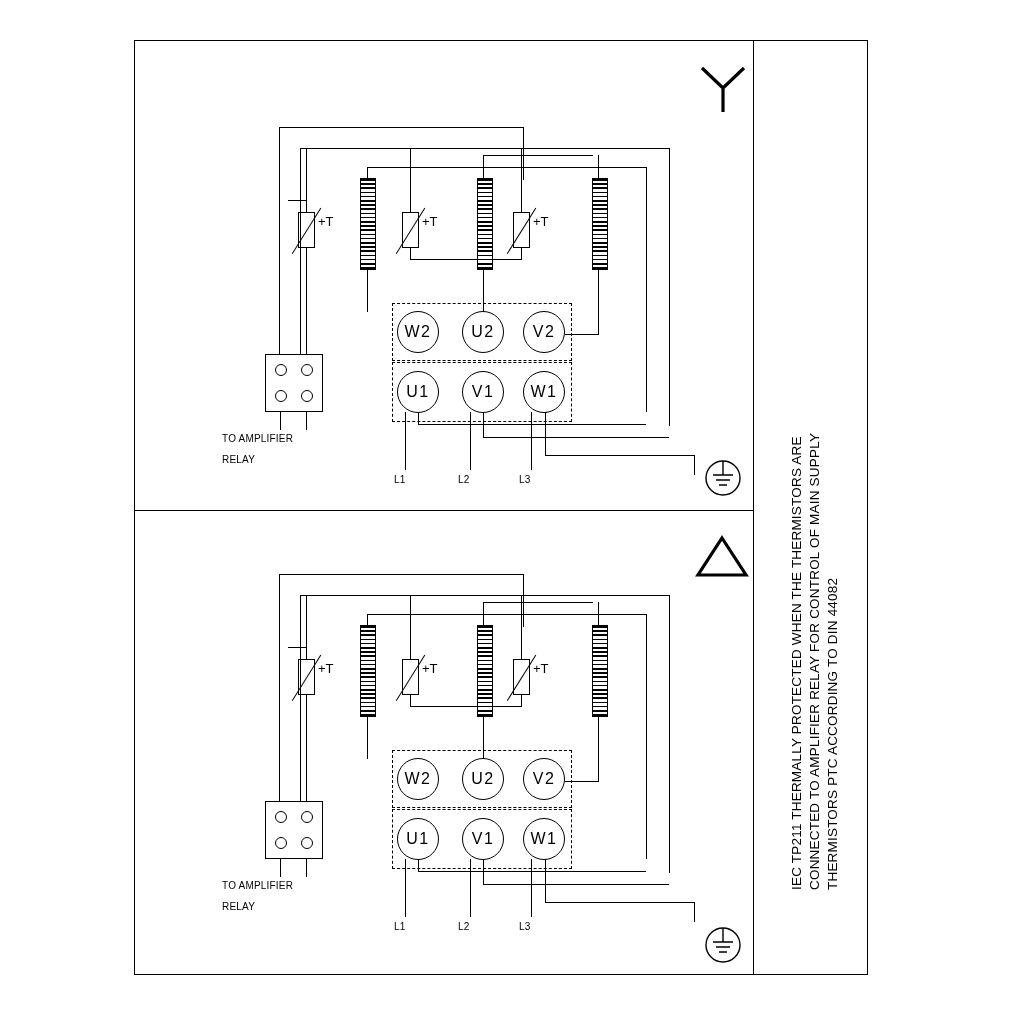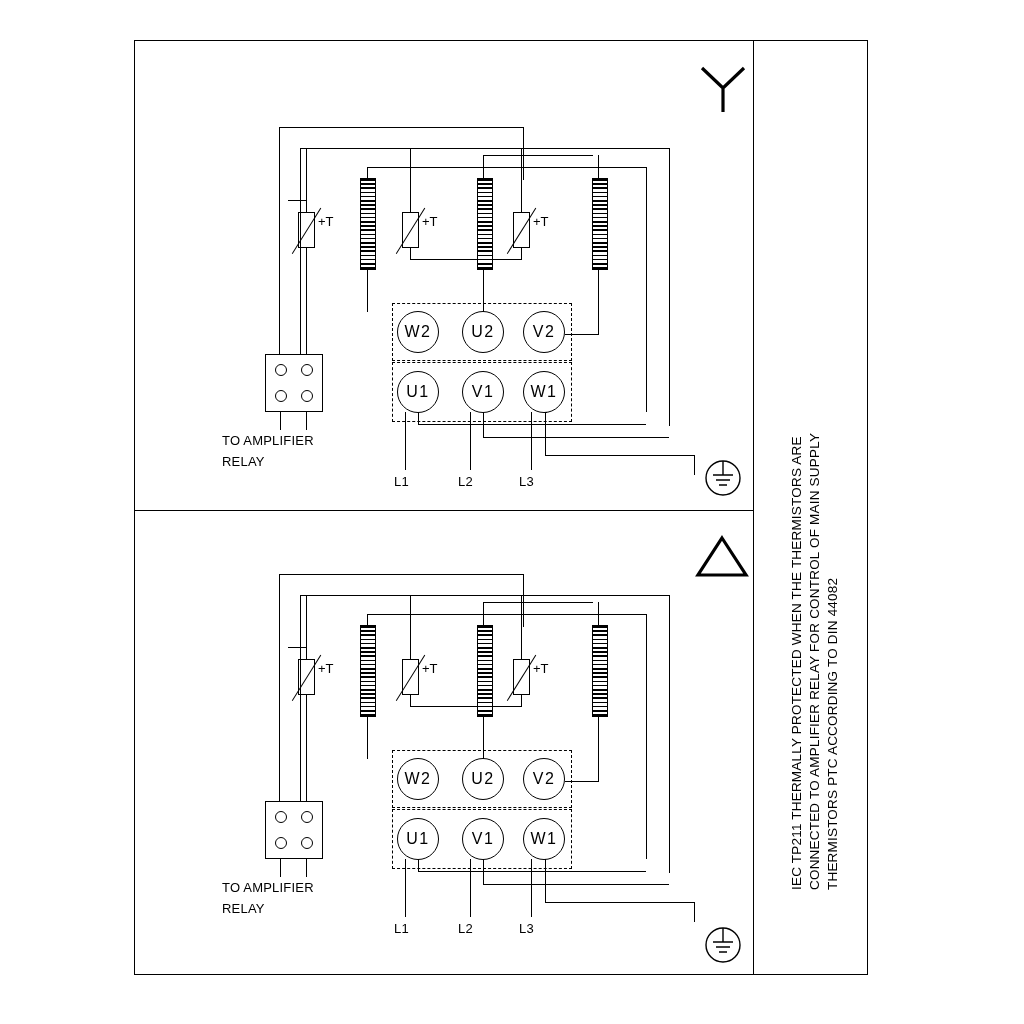--- a/index.html
+++ b/index.html
@@ -25,21 +25,21 @@
     border: 1.5px solid #000;
   }
   .ln {
     position: absolute;
     background: #000;
   }
   .h { height: 1.3px; }
   .v { width: 1.3px; }
   .label {
     position: absolute;
-    font-size: 13px;
+    font-size: 10px;
     letter-spacing: 0.2px;
     white-space: nowrap;
   }
   .term {
     position: absolute;
     box-sizing: border-box;
     border: 1.4px solid #000;
     border-radius: 50%;
     width: 42px;
     height: 42px;

